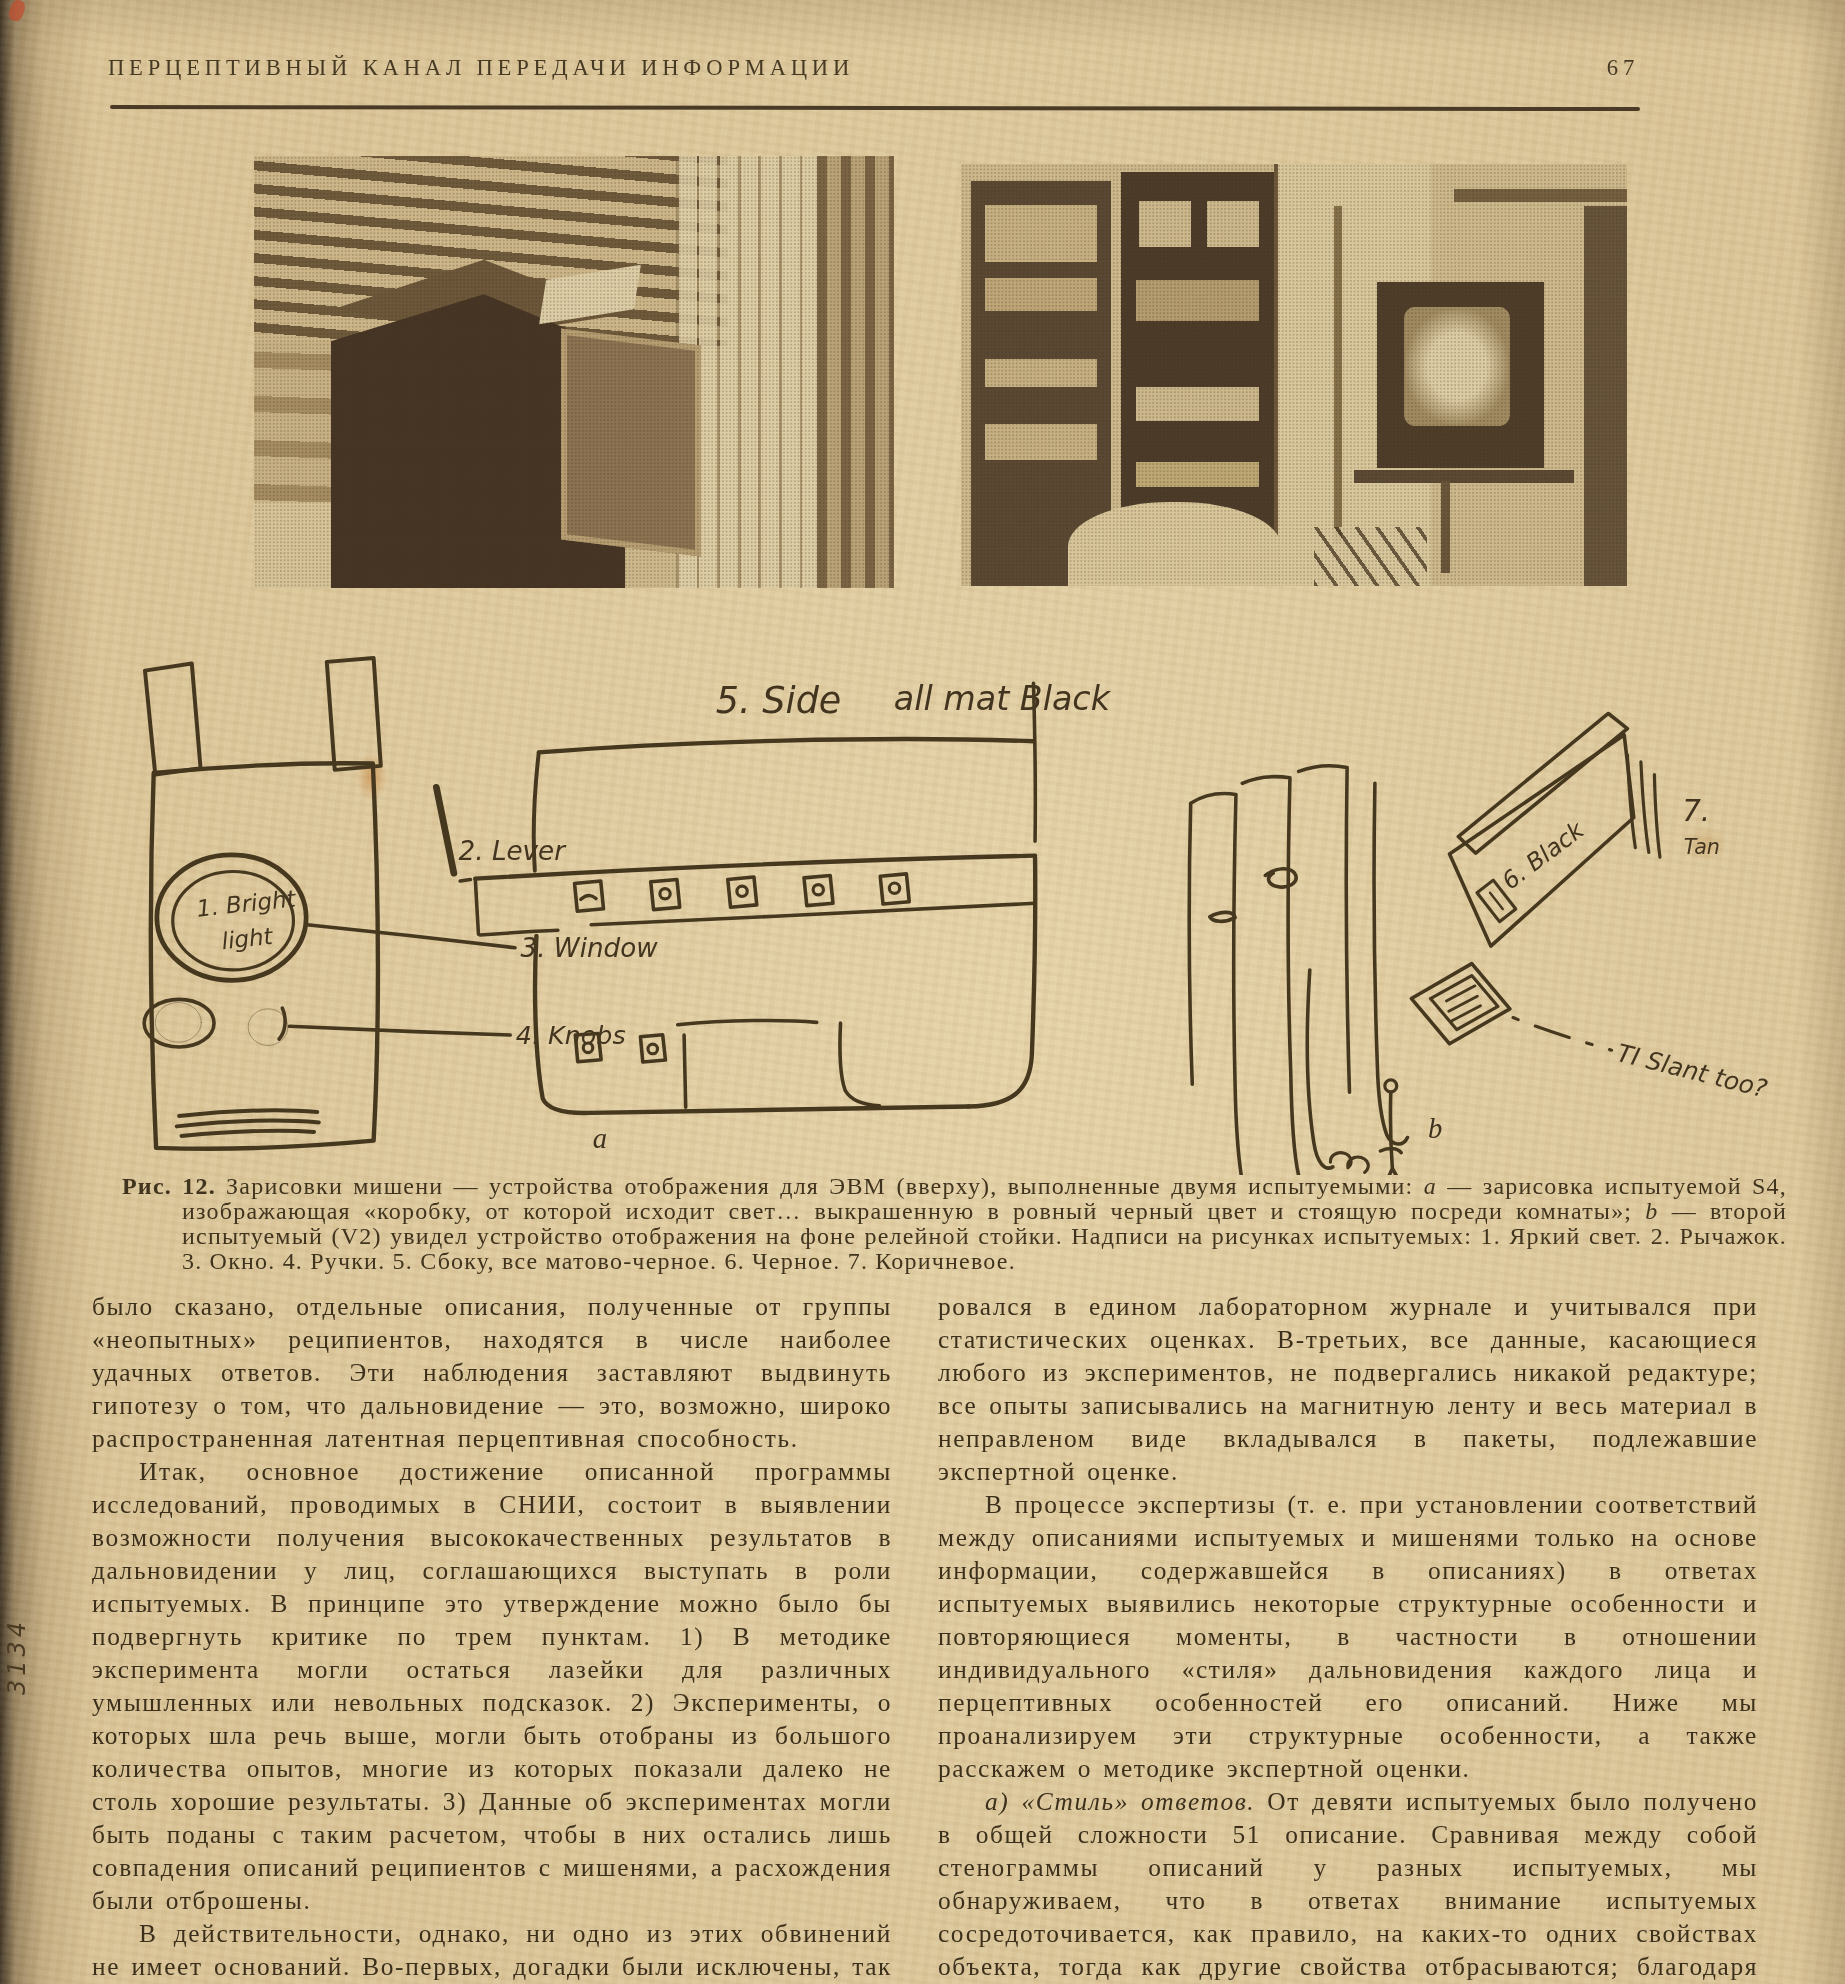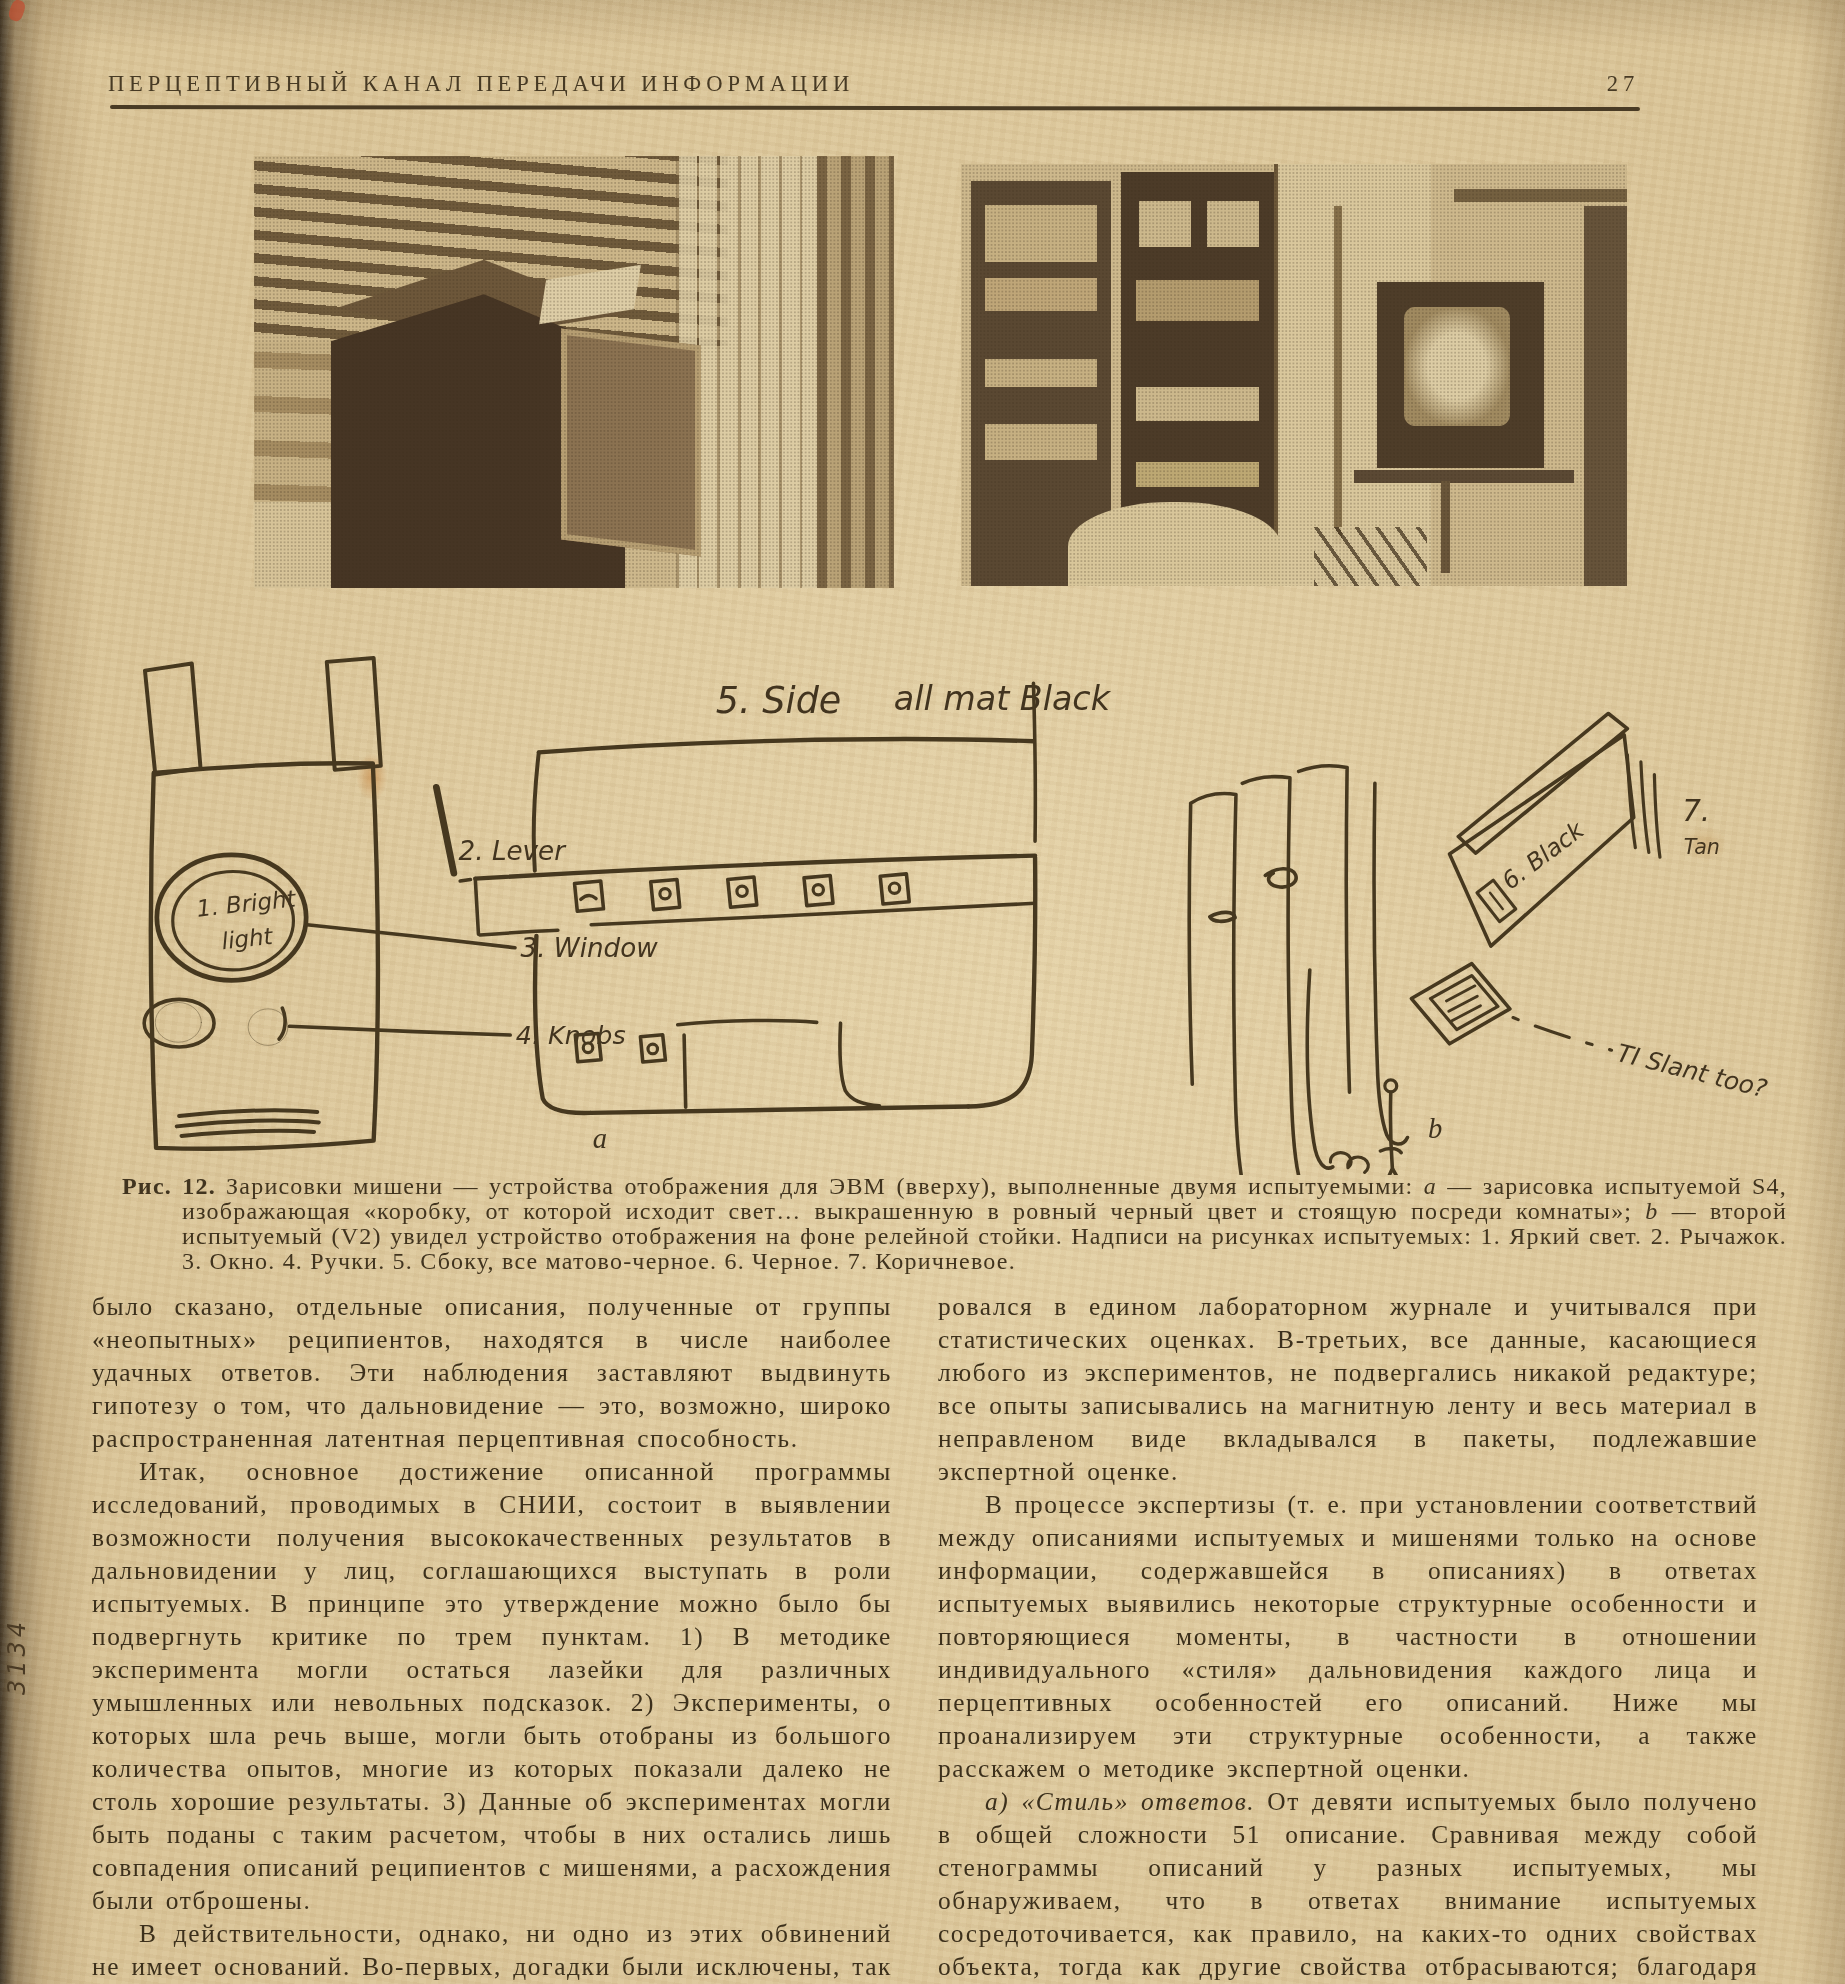--- a/index.html
+++ b/index.html
@@ -20,21 +20,21 @@
       repeating-linear-gradient(8deg, rgba(120,95,60,.04) 0 3.6px, rgba(255,248,225,.04) 3.6px 9px);
   }
   .red-mark { position:absolute; left:10.3px; top:0px; width:13.5px; height:20.6px;
     background:#bf4e30; opacity:.75; transform:rotate(18deg); border-radius:40%; }
   .stain { position:absolute; border-radius:50%; pointer-events:none; }
   .stain.s1 { left:356px; top:753px; width:32px; height:48px;
     background:radial-gradient(closest-side, rgba(196,124,52,.55), rgba(196,124,52,0)); }
   .stain.s2 { left:1683px; top:826px; width:44px; height:36px;
     background:radial-gradient(closest-side, rgba(186,134,66,.30), rgba(186,134,66,0)); }
 
-  .header { position:absolute; left:108px; top:71px; width:1531px;
+  .header { position:absolute; left:108px; top:55px; width:1531px;
     display:flex; justify-content:space-between; align-items:baseline;
     font-size:22.6px; letter-spacing:4.8px; color:#473a24; white-space:nowrap;text-align:center; }
   .rule { position:absolute; left:110px; top:106px; width:1530px; height:4px;
     background:#493b25; border-radius:2.4px; transform:rotate(.08deg); }
 
   .photo { position:absolute; overflow:hidden; background:#cdb88c; }
   .photo.pa { left:254px; top:156px; width:640px; height:432px; }
   .photo.pb { left:961px; top:164px; width:666px; height:422px; }
   .photo div { position:absolute; }
   .halftone { inset:0;
@@ -116,21 +116,21 @@
 <body>
 
 <div class="page">
   <div class="grain"></div>
   <div class="red-mark"></div>
   <div class="stain s1"></div>
   <div class="stain s2"></div>
 
   <div class="header">
     <span>ПЕРЦЕПТИВНЫЙ КАНАЛ ПЕРЕДАЧИ ИНФОРМАЦИИ</span>
-    <span>27</span>
+    <span>67</span>
   </div>
   <div class="rule"></div>
 
   <div class="photo pa">
     <div class="pa-blinds"></div>
     <div class="pa-shelf"></div>
     <div class="pa-floor"></div>
     <div class="pa-curtain"></div>
     <div class="pa-edge"></div>
     <div class="pa-mon-top"></div>

